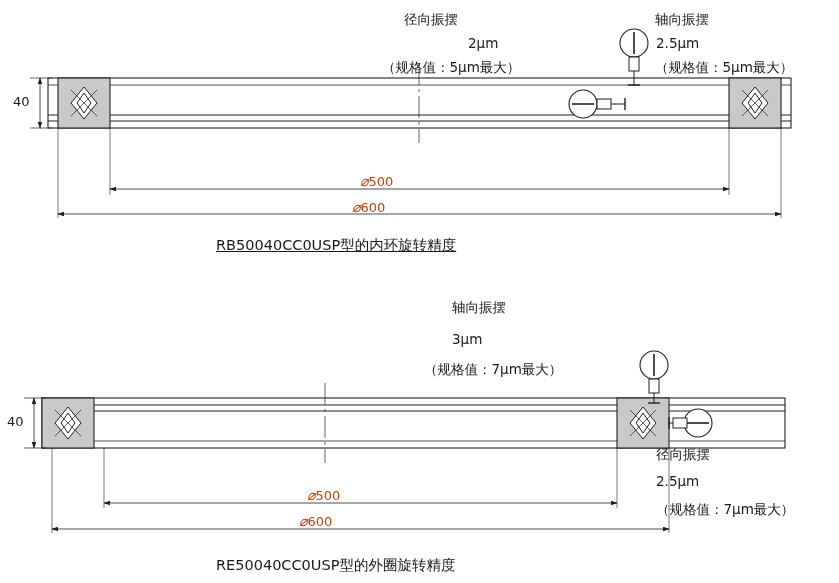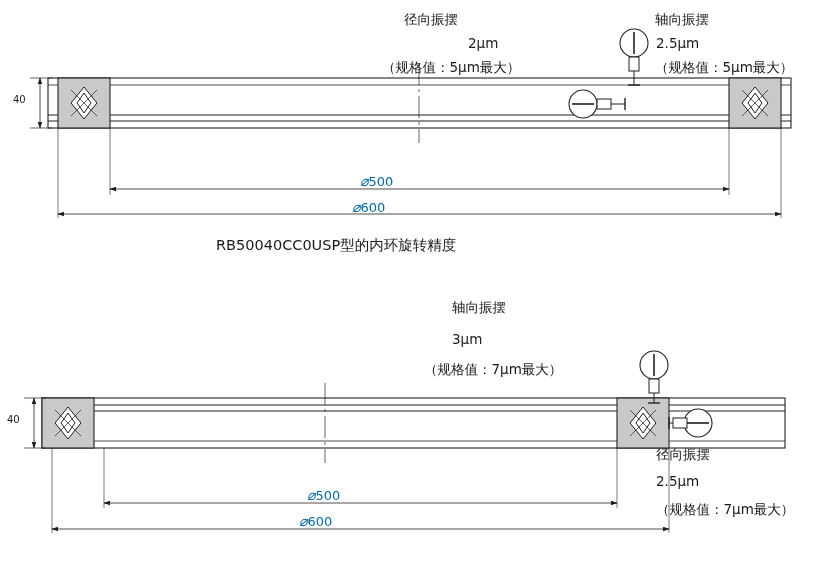--- a/index.html
+++ b/index.html
@@ -7,22 +7,22 @@
     width:839px;height:583px;
     background:#ffffff;
     font-family:"DejaVu Sans","Liberation Sans",sans-serif;
     color:#111;
     position:relative;
     overflow:hidden;
   }
   .stage{position:absolute;left:0;top:3px;width:693px;height:583px;}
   .txt{position:absolute;white-space:nowrap;font-size:13.5px;color:#1a1a1a;line-height:1.2;}
   .caption{position:absolute;white-space:nowrap;font-size:14.5px;color:#1a1a1a;}
-  .dim{position:absolute;white-space:nowrap;font-size:13px;color:#0369a1;}
-  .dimsm{position:absolute;white-space:nowrap;font-size:10px;color:#1a1a1a;}
+  .dim{position:absolute;white-space:nowrap;font-size:13px;color:#c2410c;}
+  .dimsm{position:absolute;white-space:nowrap;font-size:13px;color:#1a1a1a;}
   svg{position:absolute;left:0;top:0;}
   .phi{font-style:italic;font-family:"DejaVu Serif","Liberation Serif",serif;font-size:14px;}
 </style>
 </head>
 <body>
 
 <div class="stage">
 
 <svg width="839" height="583" viewBox="0 0 839 583">
   <defs>
@@ -158,33 +158,34 @@
 
 <div class="dimsm" style="left:13px;top:91px;">40</div>
 
 <div class="dim" style="left:360px;top:170px;">
   <span class="phi">⌀</span><span>500</span>
 </div>
 <div class="dim" style="left:352px;top:196px;">
   <span class="phi">⌀</span><span>600</span>
 </div>
 
-<div class="caption" style="left:216px;top:233px;">RB50040CC0USP型的内环旋转精度</div>
+<div class="caption" style="left:216px;top:233px;text-decoration:underline;">RB50040CC0USP型的内环旋转精度</div>
 
 <div class="txt" style="left:452px;top:296px;">轴向振摆</div>
 <div class="txt" style="left:452px;top:328px;text-align:center;">3μm</div>
 <div class="txt" style="left:424px;top:358px;">（规格值：7μm最大）</div>
 
 <div class="txt" style="left:656px;top:443px;">径向振摆</div>
 <div class="txt" style="left:656px;top:470px;">2.5μm</div>
 <div class="txt" style="left:656px;top:498px;">（规格值：7μm最大）</div>
 
 <div class="dimsm" style="left:7px;top:411px;">40</div>
 
 <div class="dim" style="left:307px;top:484px;">
   <span class="phi">⌀</span><span>500</span>
 </div>
 <div class="dim" style="left:299px;top:510px;">
   <span class="phi">⌀</span><span>600</span>
 </div>
 
+<div class="caption" style="left:216px;top:553px;">RE50040CC0USP型的外圈旋转精度</div>
 
 </div>
 
 </body></html>

